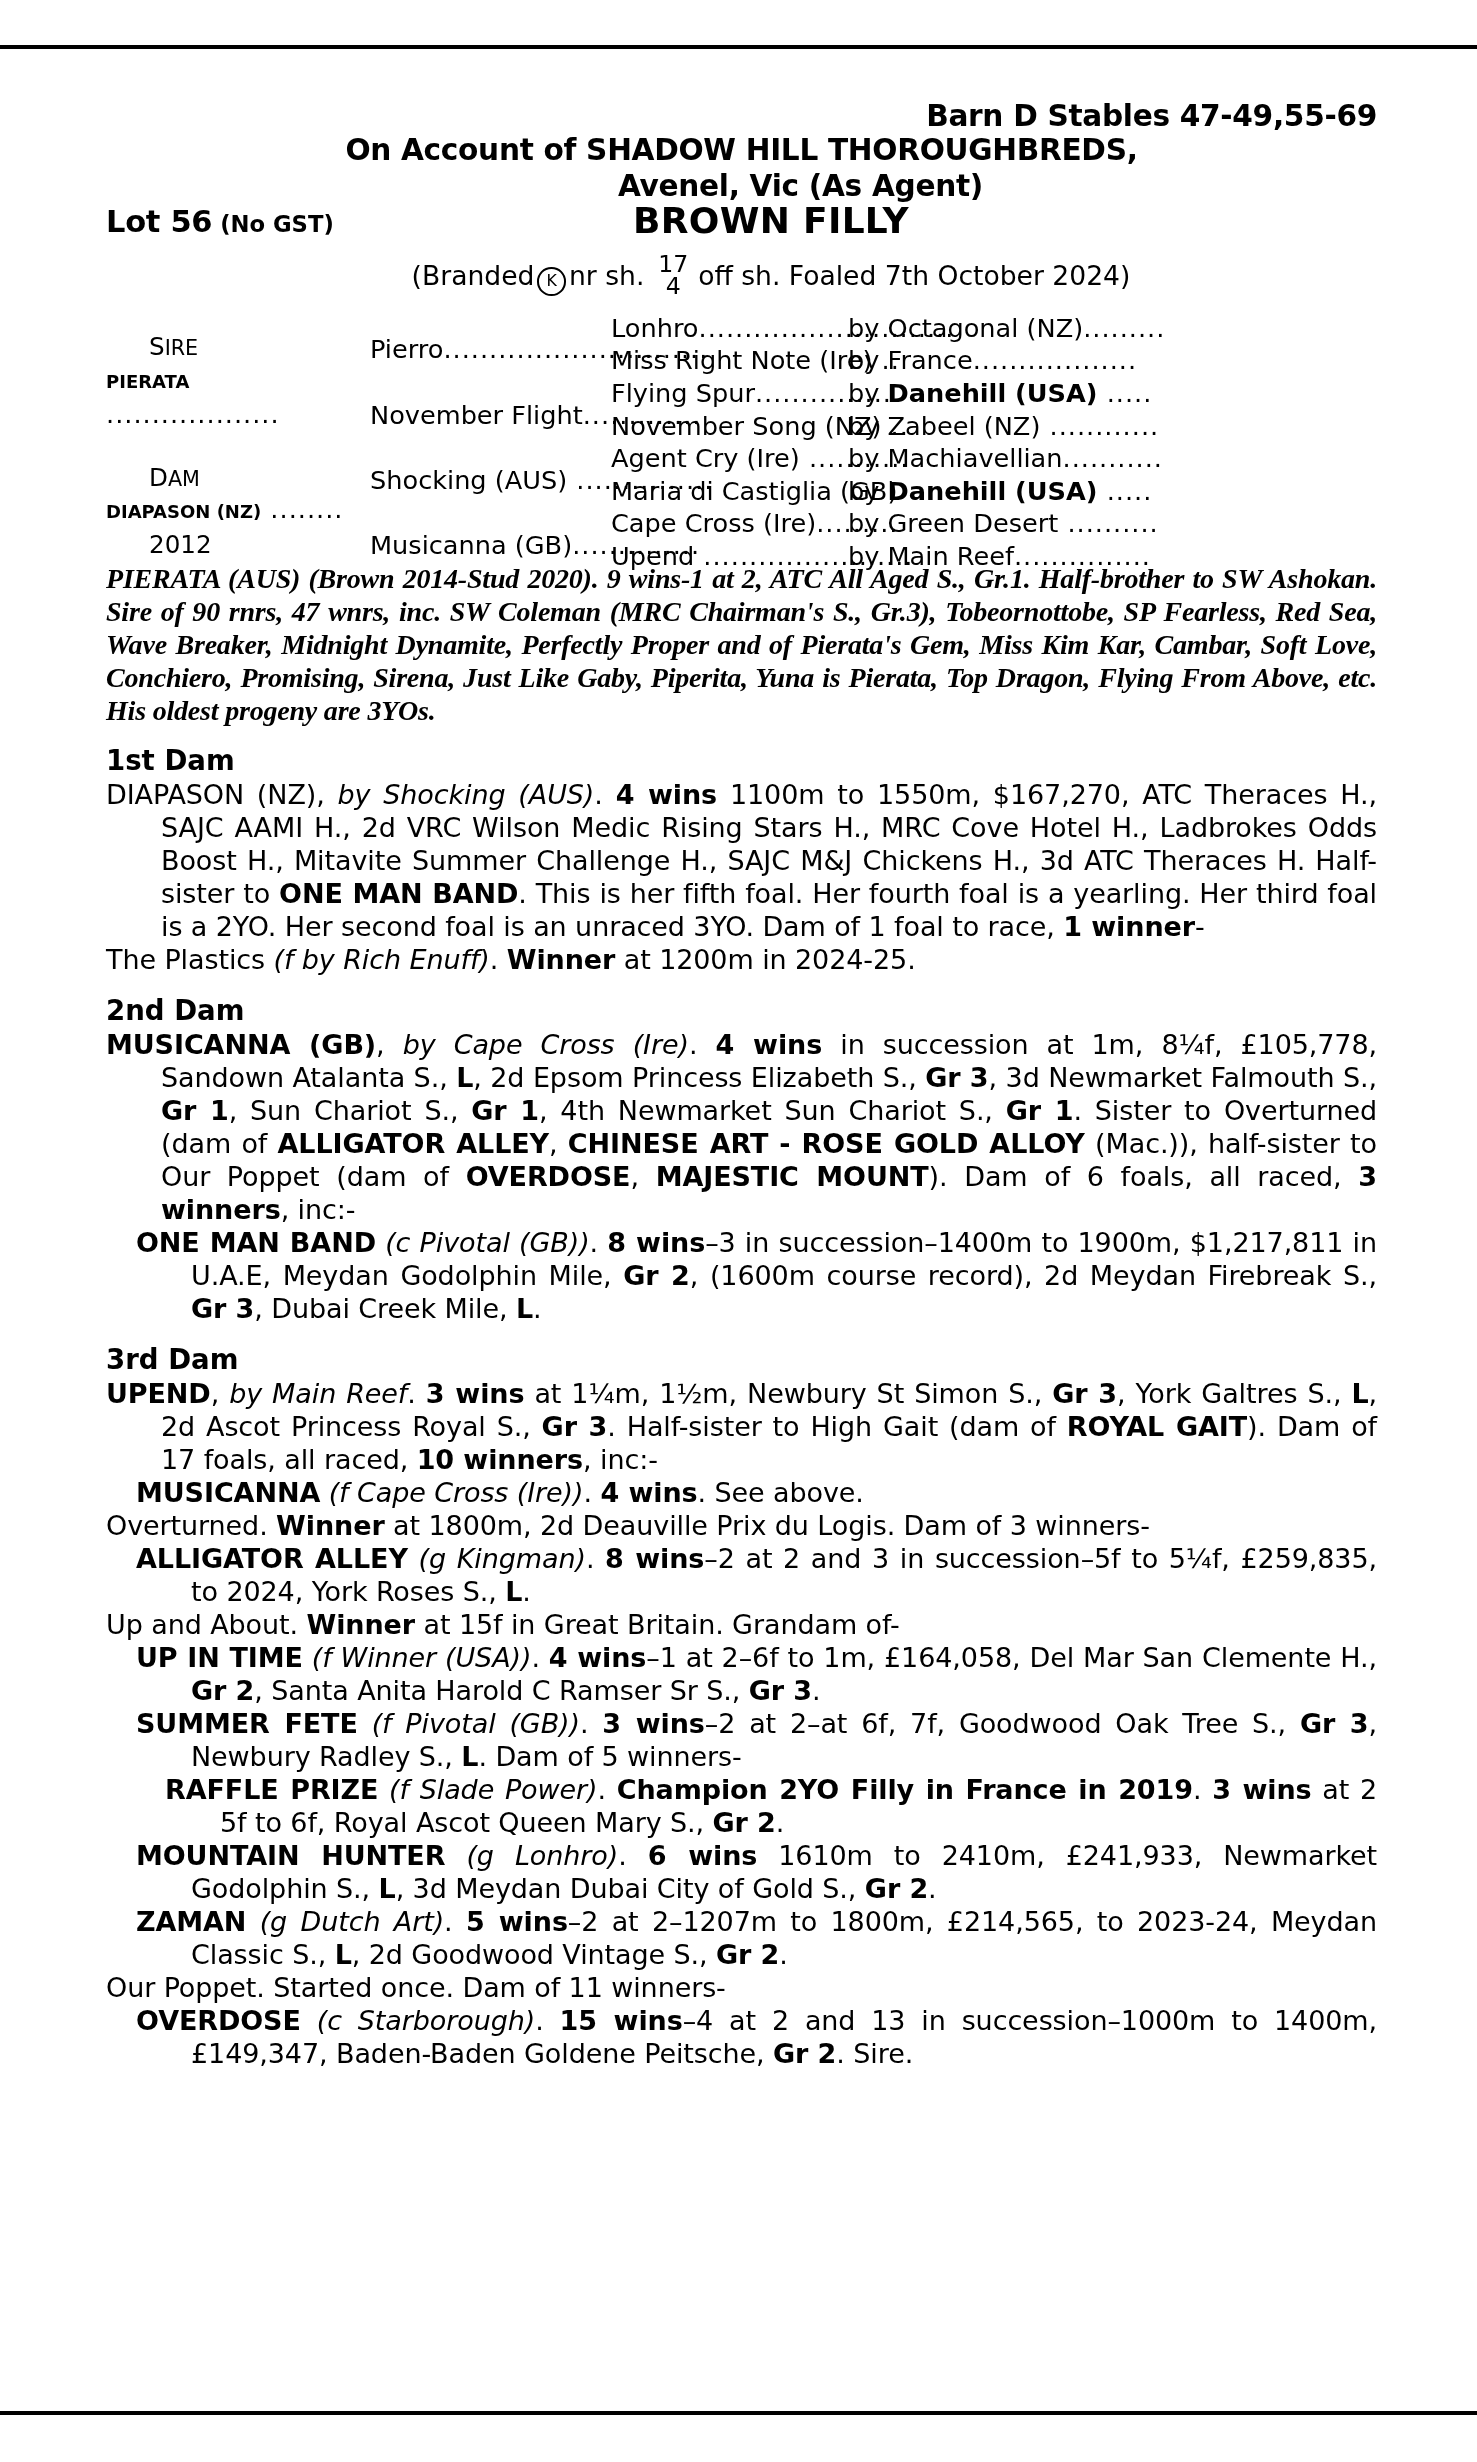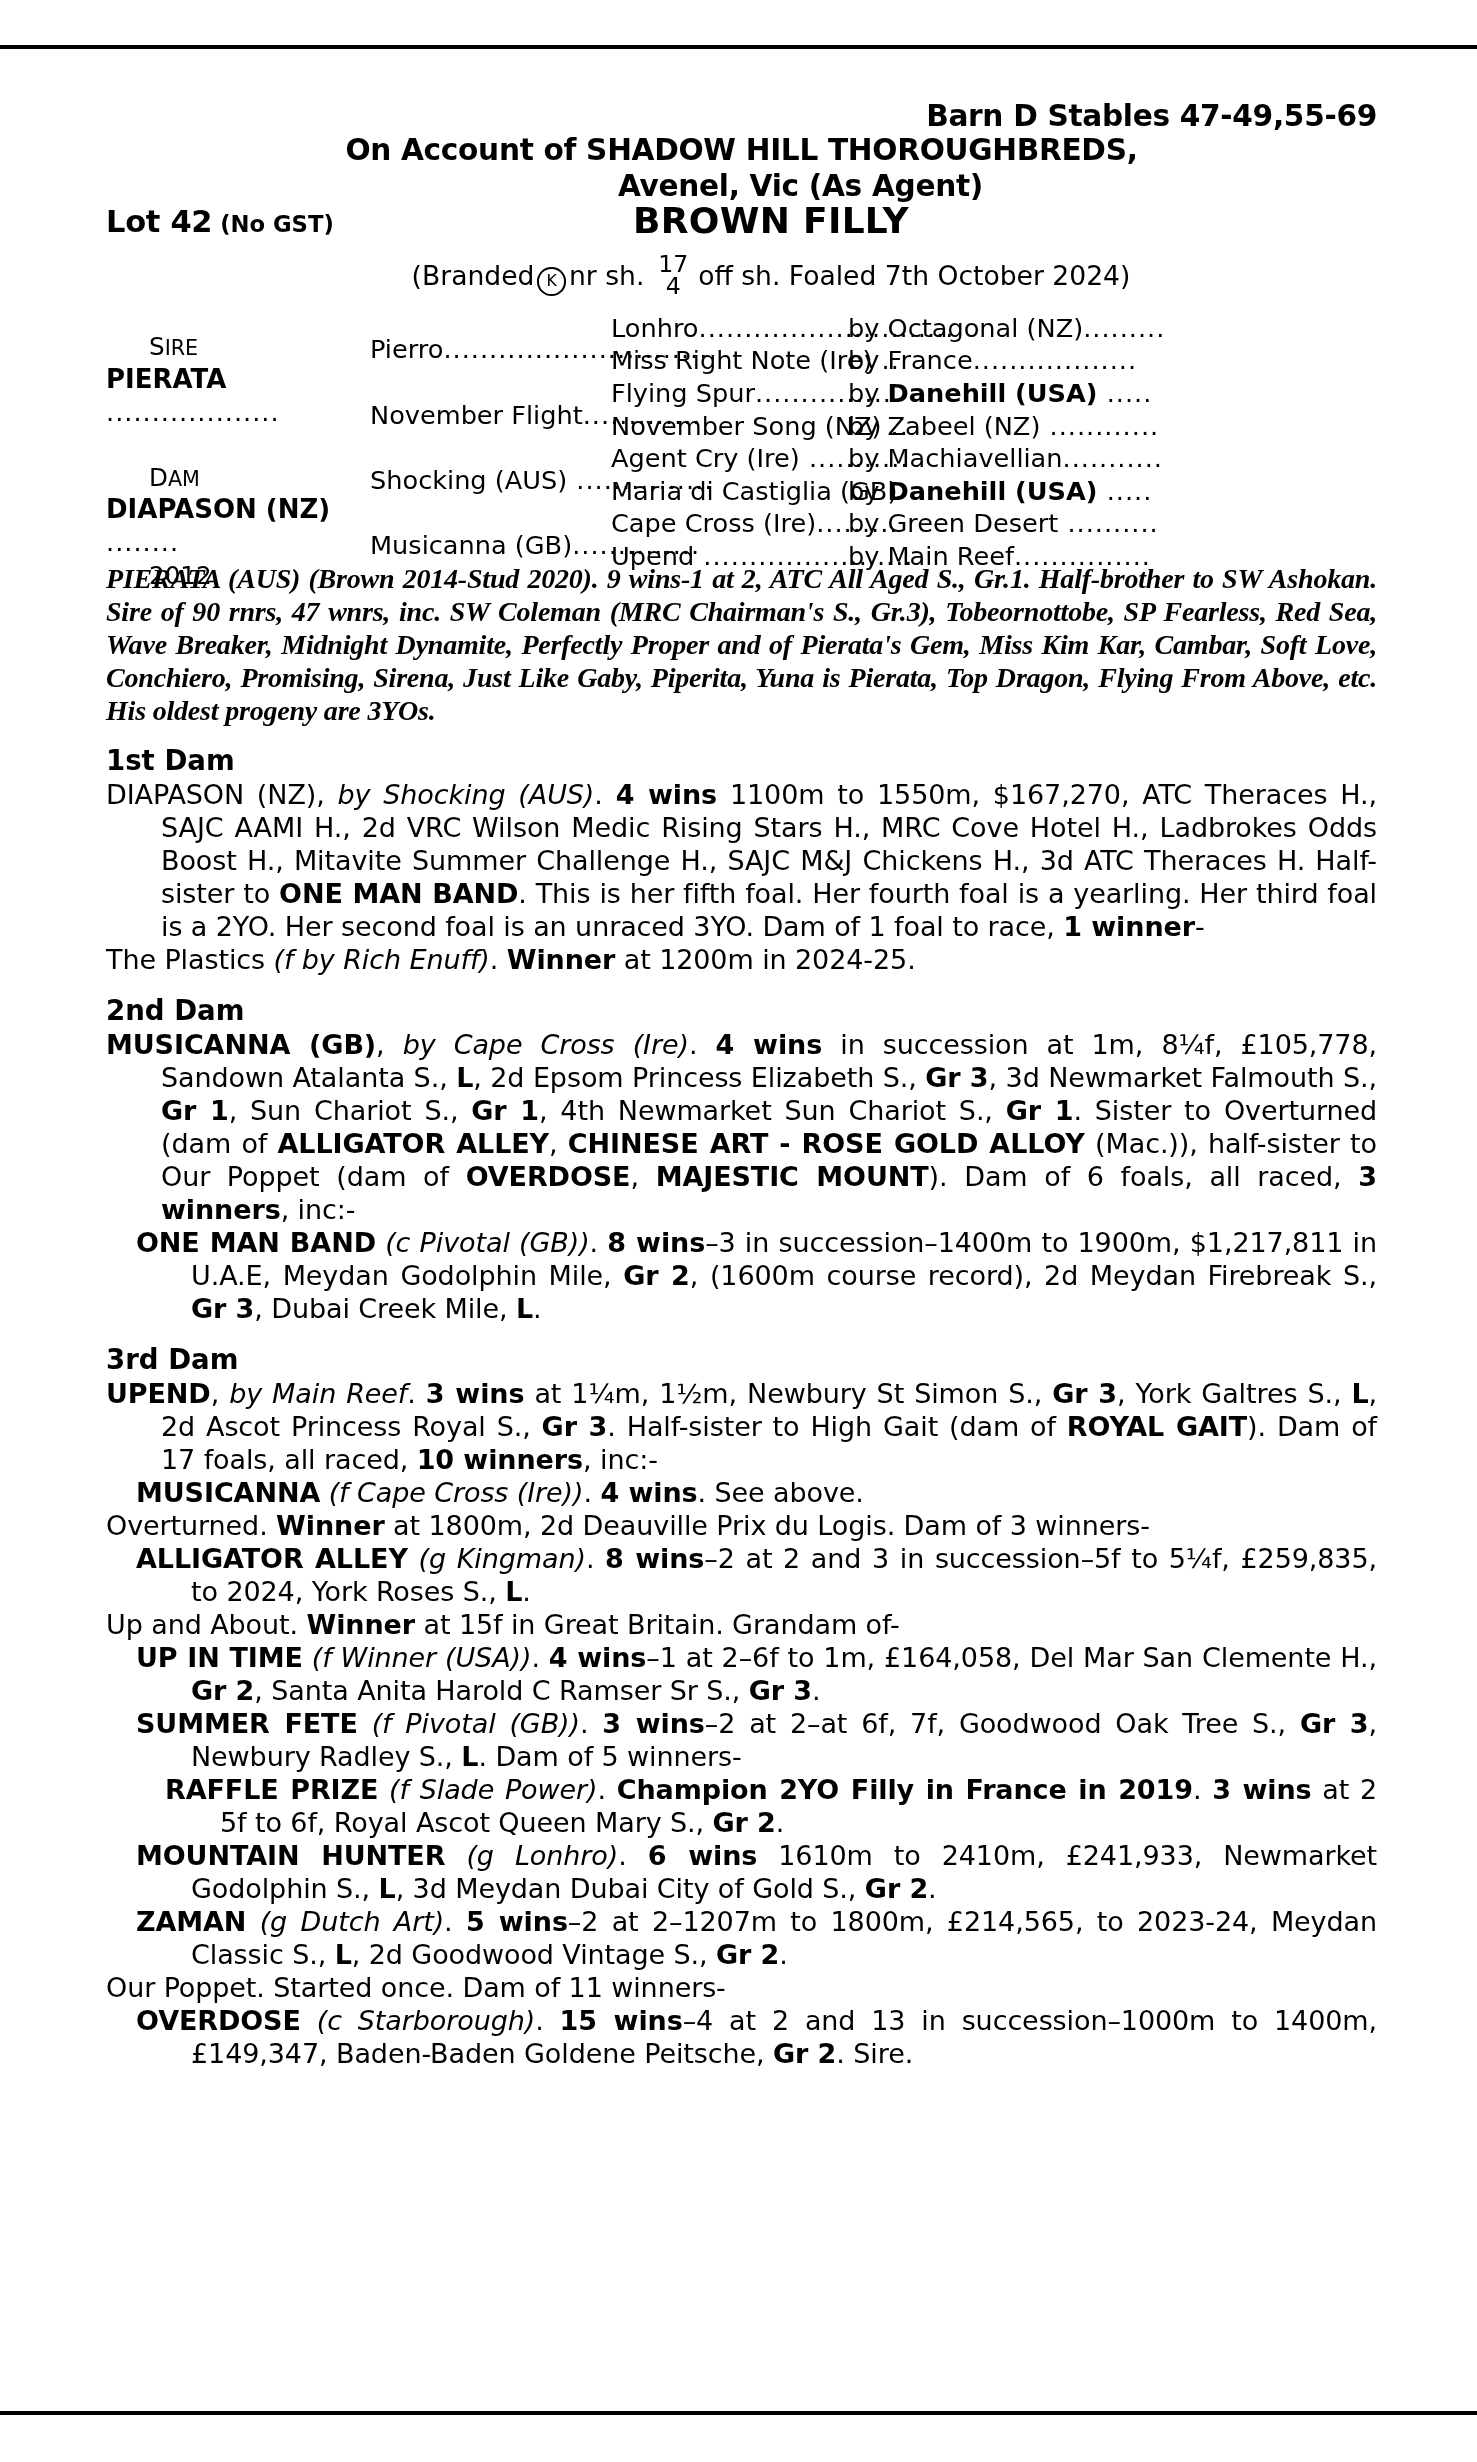--- a/index.html
+++ b/index.html
@@ -171,21 +171,21 @@
     left: 742px;
     top: 0;
     width: 529px;
   }
   .ped .lbl {
     font-size: 20.7px;
     padding-left: 43px;
     line-height: 27.6px;
   }
   .ped .lbl .cap { font-size: 24.6px; }
-  .ped .nm { font-weight: bold; font-size: 26px; }
+  .ped .nm { font-weight: bold; font-size: 18px; }
   .ped .yr { padding-left: 43px; font-size: 24.6px; }
   .dots { letter-spacing: 1px; }
   .s1 { position: absolute; top: 21.7px; }
   .s2 { position: absolute; top: 87px; }
   .d1 { position: absolute; top: 152px; }
   .d2 { position: absolute; top: 217px; }
   .r0 { position: absolute; top: 0px; }
   .r1 { position: absolute; top: 32.5px; }
   .r2 { position: absolute; top: 65px; }
   .r3 { position: absolute; top: 98px; }
@@ -243,21 +243,21 @@
 
       <div class="barn">Barn D Stables 47-49,55-69</div>
 
       <div class="account-lines">
         <div>On Account of SHADOW HILL THOROUGHBREDS,</div>
         <div class="acct-line2">Avenel, Vic (As Agent)</div>
       </div>
     </div>
 
     <div class="lot-row">
-      <div class="lot-label"><span>Lot 42</span><span class="nogst"> </span><span class="nogst">(No GST)</span></div>
+      <div class="lot-label"><span>Lot 56</span><span class="nogst"> </span><span class="nogst">(No GST)</span></div>
       <div class="sex-title">BROWN FILLY</div>
     </div>
 
     <div class="brand-row"><span>(Branded</span><span class="brand-circle">K</span><span>nr sh.</span><span class="frac"><span class="num">17</span><span class="den">4</span></span><span>off sh. Foaled 7th October 2024)</span></div>
 
     <div class="ped">
 
       <div class="col1">
         <div class="s1">
           <div class="lbl"><span class="cap">S</span><span>IRE</span></div>

